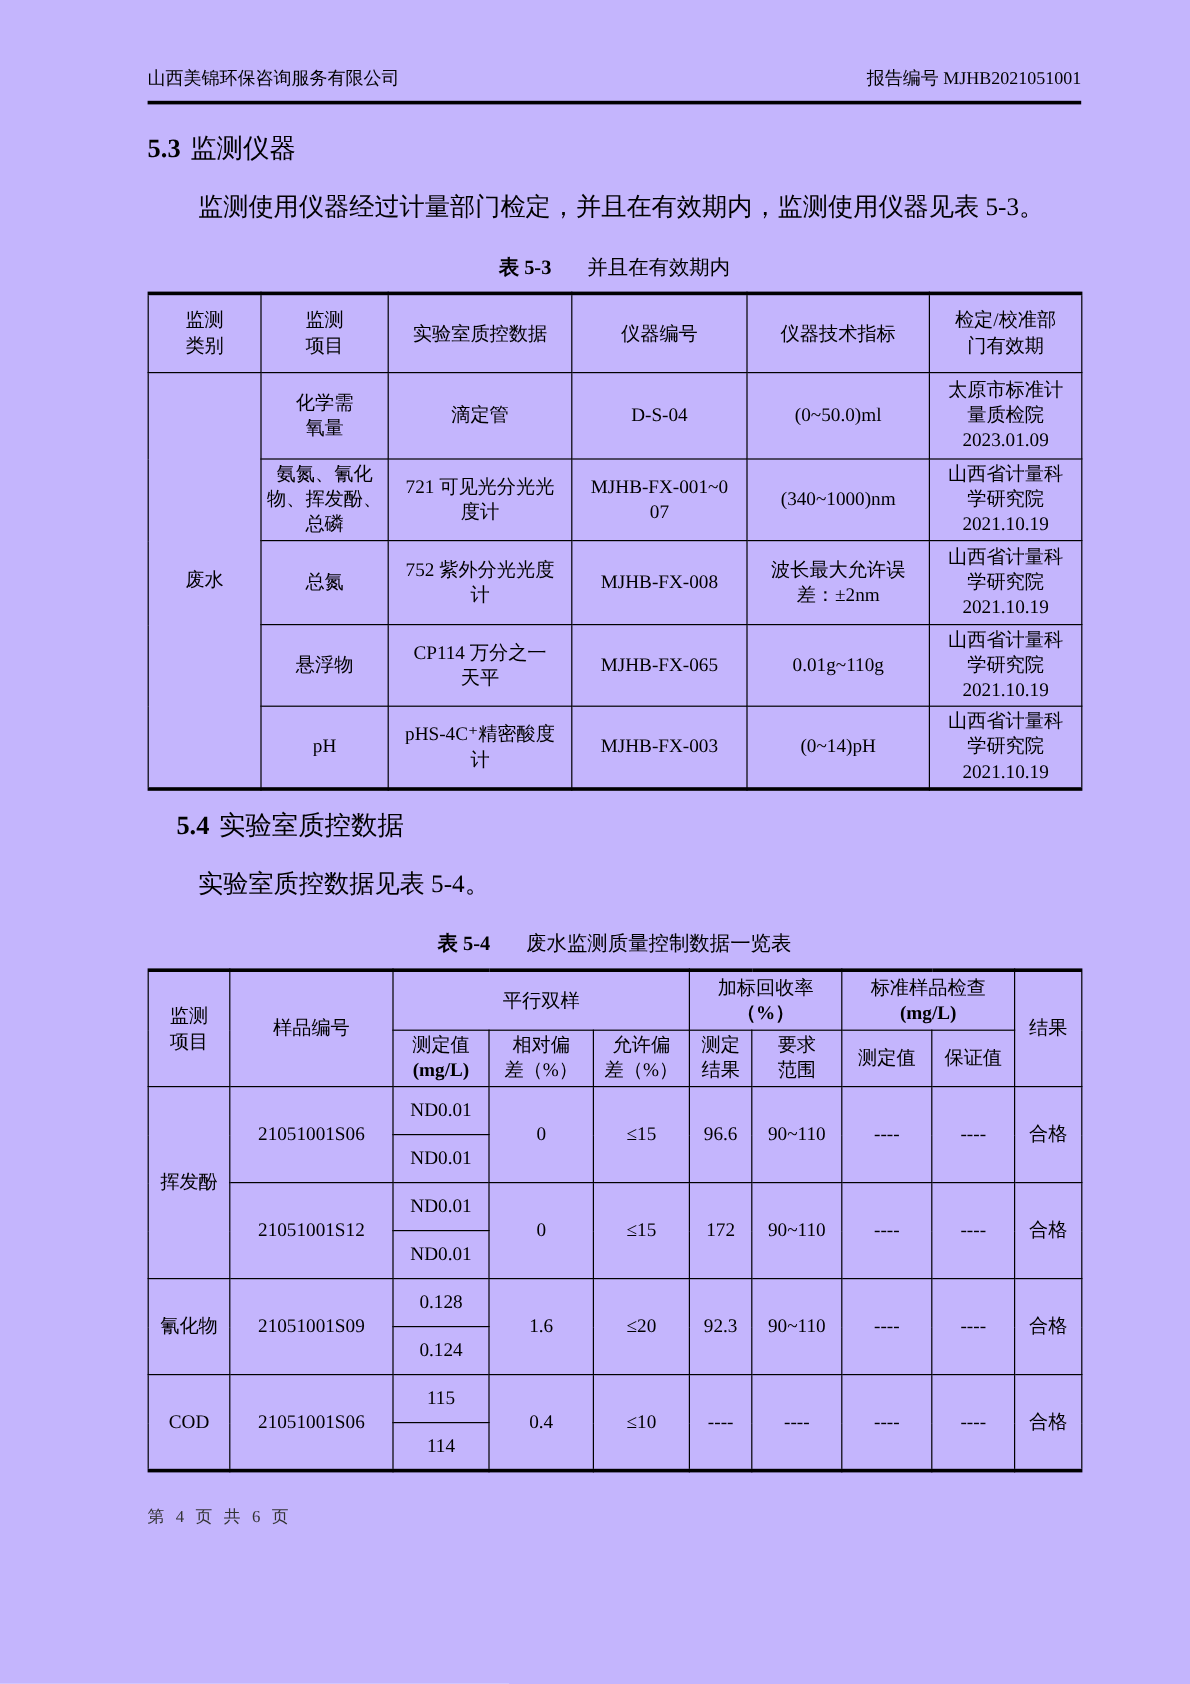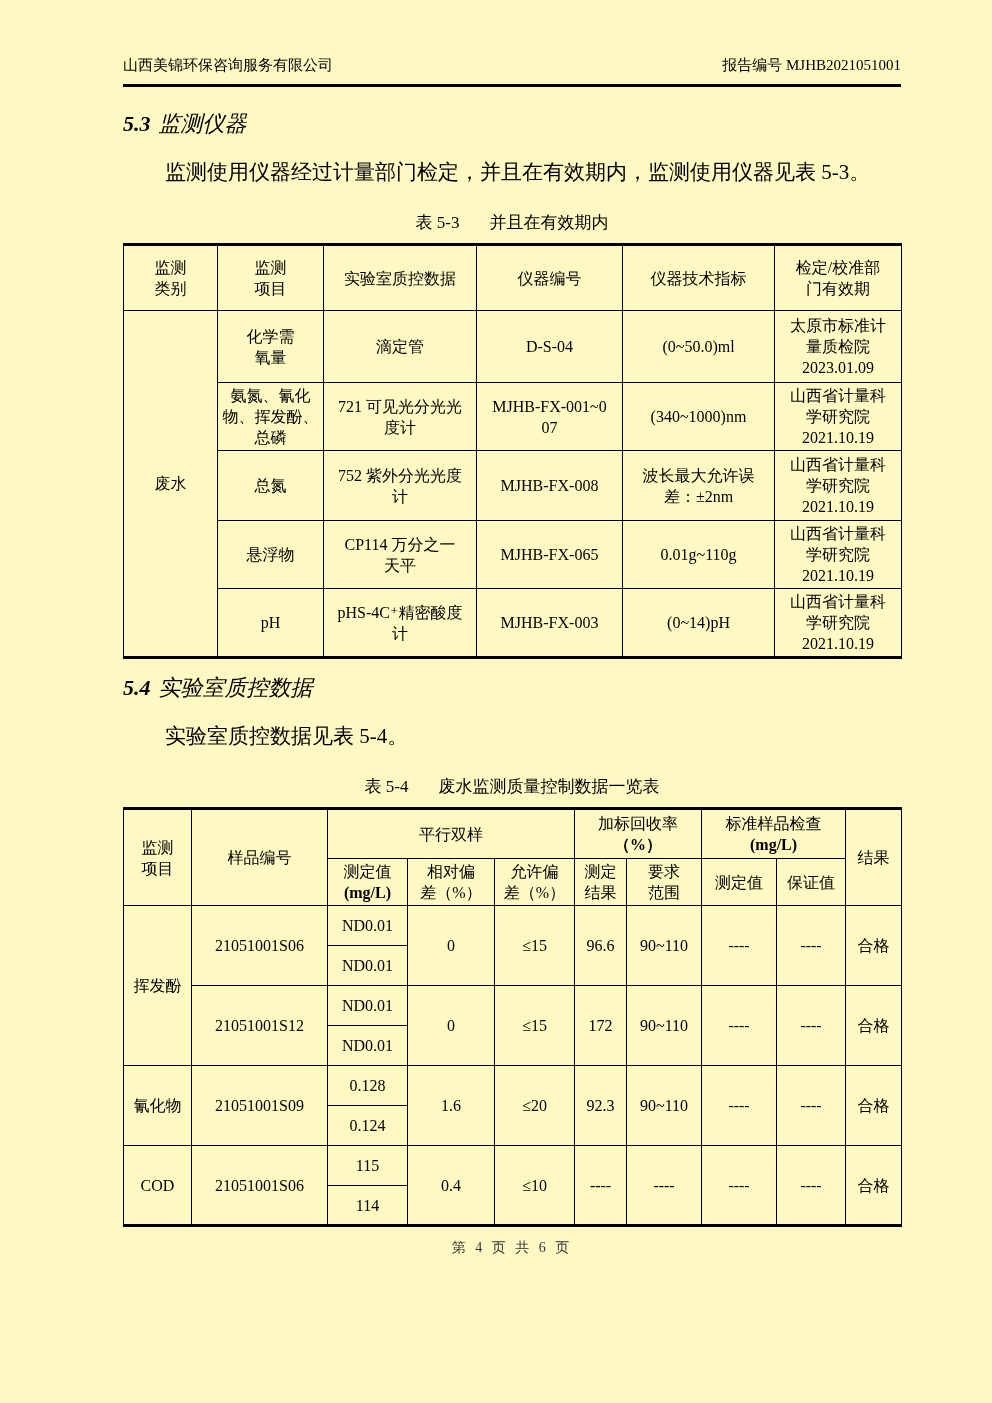--- a/index.html
+++ b/index.html
@@ -3,39 +3,39 @@
 <meta charset="utf-8">
 <style>
   * { box-sizing: border-box; }
   html, body { margin: 0; padding: 0; }
   body {
     width: 992px; height: 1403px;
     background: #ffffff;
     color: #000;
     font-family: "Liberation Serif", "DejaVu Serif", serif;
   }
-  .page { position: relative; width: 992px; height: 1403px; overflow: hidden; background:#fef9c3;padding-left:32px; }
+  .page { position: relative; width: 992px; height: 1403px; overflow: hidden; background:#c4b5fd;padding-left:32px; }
   .content { width: 778px; margin: 0 auto; padding-top: 56px; }
 
   .page-header {
     display: flex; justify-content: space-between; align-items: baseline;
     font-size: 15px; padding-bottom: 9px; border-bottom: 3px solid #000;
   }
 
-  .section-heading { font-size: 22px; font-weight: normal; margin: 22px 0 0 0; font-style: italic; }
+  .section-heading { font-size: 22px; font-weight: normal; margin: 22px 0 0 0; }
   .section-heading .sec-num { font-weight: bold; margin-right: 8px; }
-  .section-heading.second { margin-top: 14px; }
+  .section-heading.second { margin-top: 14px; margin-left: 24px; }
 
   .body-par {
     font-size: 21px; line-height: 43px; margin: 12px 0 0 0;
     text-indent: 42px; text-align: justify;
   }
 
   .table-caption { text-align: center; font-size: 17px; margin: 17px 0 9px 0; }
-  .table-caption .cap-label { font-weight: normal; margin-right: 30px; }
+  .table-caption .cap-label { font-weight: bold; margin-right: 30px; }
 
   table { border-collapse: collapse; table-layout: fixed; width: 778px; }
   .doc-table {
     border-top: 3px solid #000; border-bottom: 3px solid #000;
     border-left: 1px solid #000; border-right: 1px solid #000;
   }
   th, td {
     border: 1px solid #000;
     font-weight: normal; font-size: 16px;
     text-align: center; vertical-align: middle;
@@ -50,21 +50,21 @@
   .t53 .r1 { height: 68px; }
   .t53 .r2 { height: 70px; }
   .t53 .r3 { height: 68px; }
   .t53 .r4 { height: 66px; }
 
   .t54 .g1 { height: 50px; }
   .t54 .g2 { height: 46px; }
   .t54 .dr { height: 40px; }
 
   .page-footer {
-    text-align: center; font-size: 14px; margin-top: 12px; letter-spacing: 3px;
+    font-size: 14px; margin-top: 28px; letter-spacing: 3px;
     color: #333;
   }
 </style>
 </head>
 <body>
 
 <div class="page">
   <div class="content">
 
     <header class="page-header">

